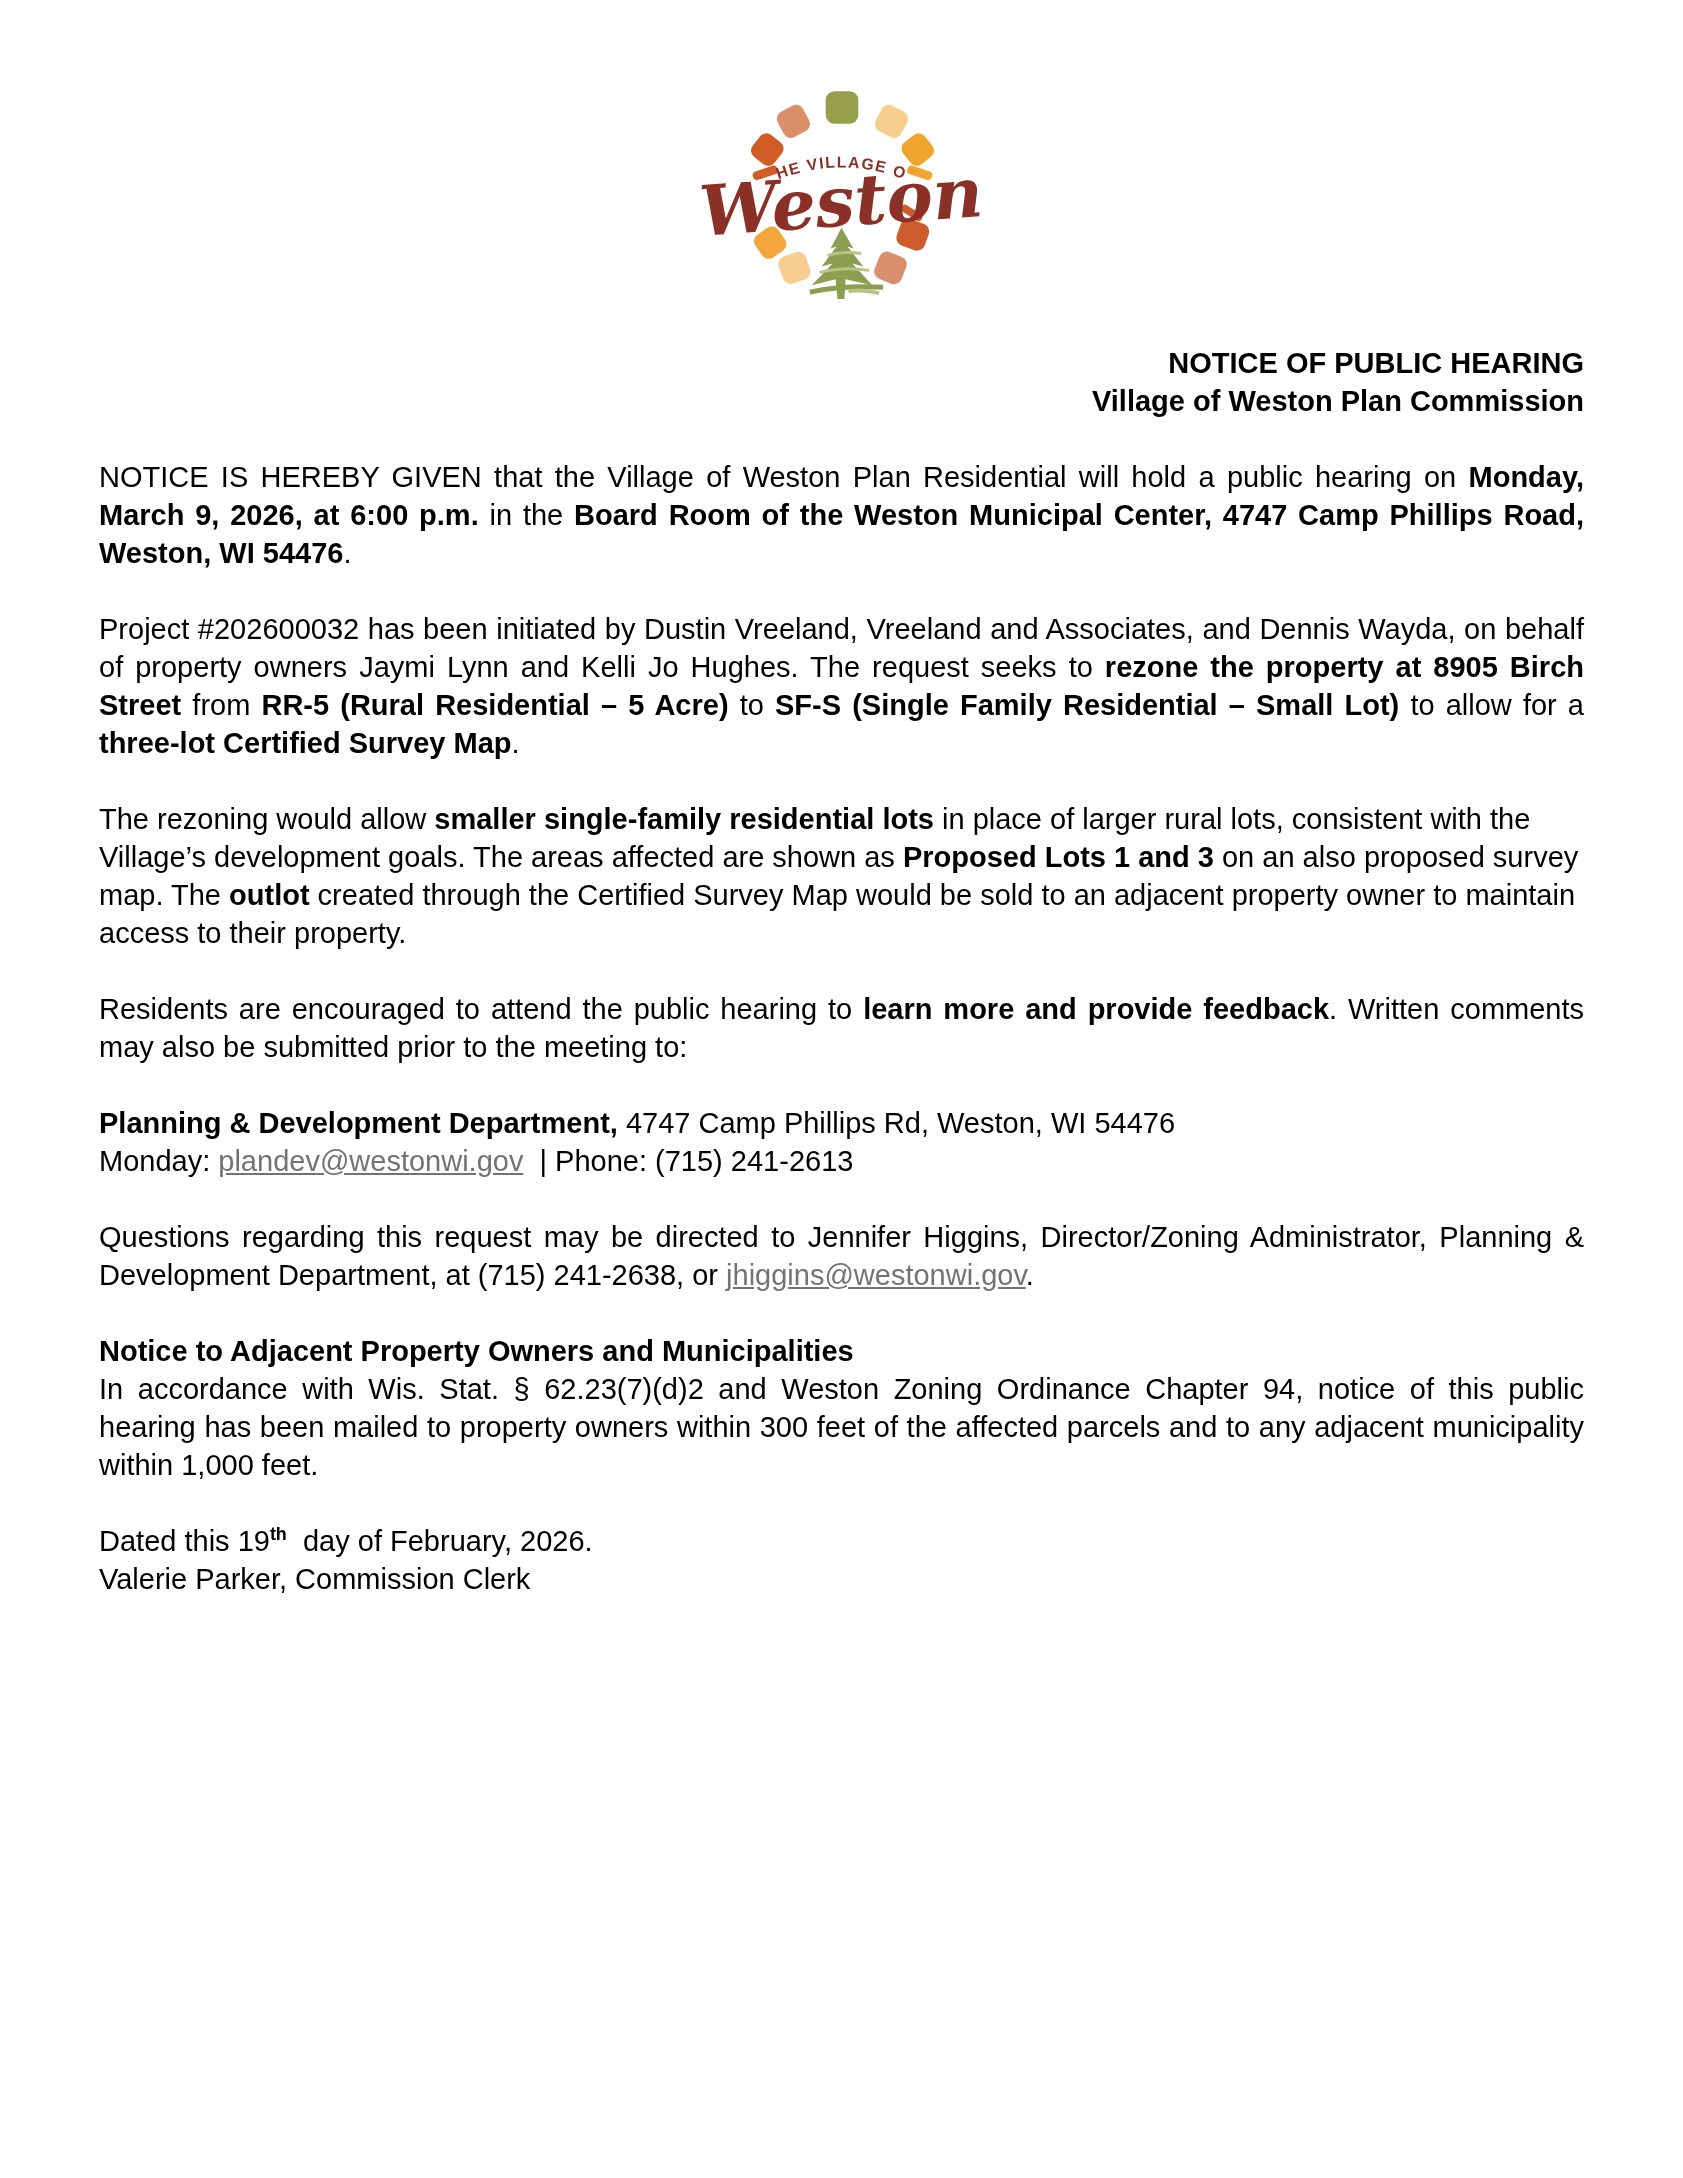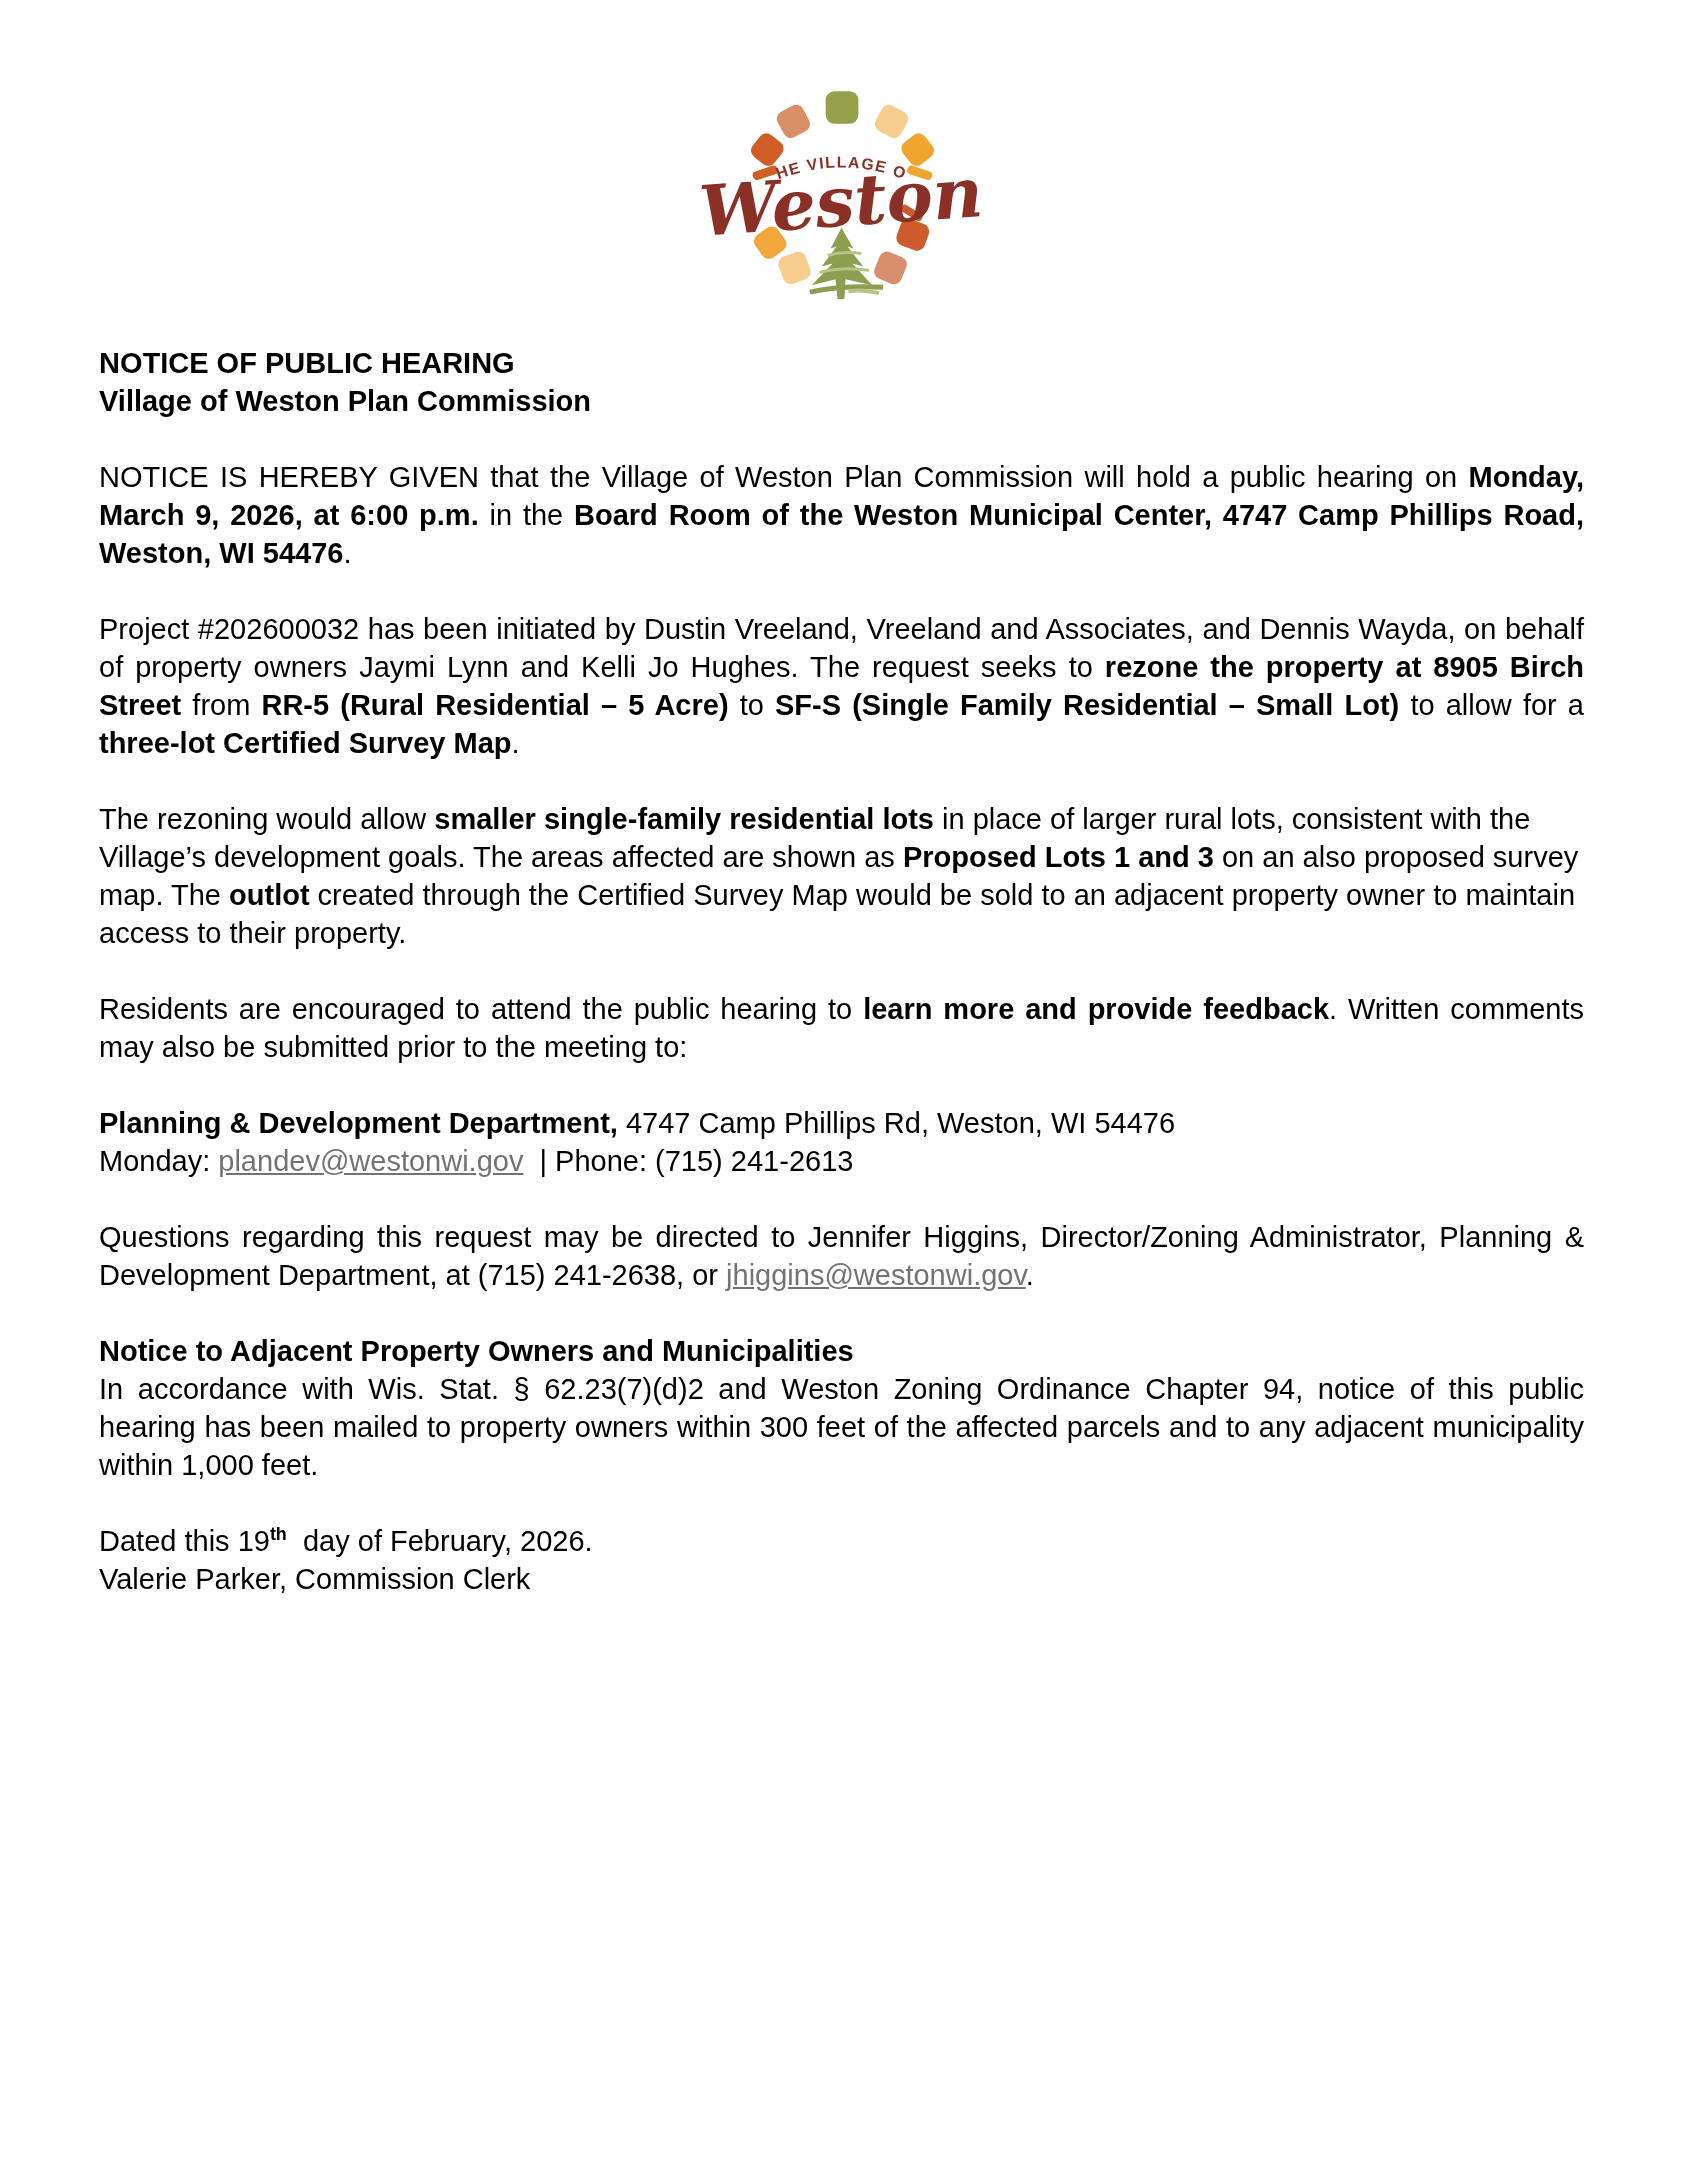--- a/index.html
+++ b/index.html
@@ -25,21 +25,21 @@
     font-family: "DejaVu Serif", serif;
     font-style: italic;
     font-weight: bold;
   }
   .logo-tagline {
     font-family: "Liberation Sans", sans-serif;
     font-weight: bold;
     letter-spacing: 1.5px;
   }
   .title-block {
-    text-align: left;
+    text-align: right;
     font-weight: bold;
     margin: 0 0 38px 0;
   }
   p.doc-par { margin: 0 0 38px 0; }
   p.just { text-align: justify; }
   .line { display: block; }
   b, .bold { font-weight: bold; }
   a { color: #737373; text-decoration: underline; cursor: pointer; }
   sup { font-size: 0.62em; vertical-align: super; line-height: 0; font-weight: bold; }
 </style>
@@ -81,21 +81,21 @@
         <path d="M157 204 Q 172 202 188 206" stroke-width="4" fill="none" stroke="#B9C483"></path>
       </g>
     </svg>
   </div>
 
   <div class="title-block">
     <div>NOTICE OF PUBLIC HEARING</div>
     <div>Village of Weston Plan Commission</div>
   </div>
 
-  <p class="doc-par just"><span>NOTICE IS HEREBY GIVEN that the Village of Weston Plan Commission will hold a public hearing on </span><b>Monday, March 9, 2026, at 6:00 p.m.</b><span> in the </span><b>Board Room of the Weston Municipal Center, 4747 Camp Phillips Road, Weston, WI 54476</b><span>.</span></p>
+  <p class="doc-par just"><span>NOTICE IS HEREBY GIVEN that the Village of Weston Plan Residential will hold a public hearing on </span><b>Monday, March 9, 2026, at 6:00 p.m.</b><span> in the </span><b>Board Room of the Weston Municipal Center, 4747 Camp Phillips Road, Weston, WI 54476</b><span>.</span></p>
 
   <p class="doc-par just"><span>Project #202600032 has been initiated by Dustin Vreeland, Vreeland and Associates, and Dennis Wayda, on behalf of property owners Jaymi Lynn and Kelli Jo Hughes. The request seeks to </span><b>rezone the property at 8905 Birch Street</b><span> from </span><b>RR-5 (Rural Residential – 5 Acre)</b><span> to </span><b>SF-S (Single Family Residential – Small Lot)</b><span> to allow for a </span><b>three-lot Certified Survey Map</b><span>.</span></p>
 
   <p class="doc-par"><span>The rezoning would allow </span><b>smaller single-family residential lots</b><span> in place of larger rural lots, consistent with the Village’s development goals. The areas affected are shown as </span><b>Proposed Lots 1 and 3</b><span> on an also proposed survey map. The </span><b>outlot</b><span> created through the Certified Survey Map would be sold to an adjacent property owner to maintain access to their property.</span></p>
 
   <p class="doc-par just"><span>Residents are encouraged to attend the public hearing to </span><b>learn more and provide feedback</b><span>. Written comments may also be submitted prior to the meeting to:</span></p>
 
   <p class="doc-par">
     <span class="line"><b>Planning &amp; Development Department,</b><span> 4747 Camp Phillips Rd, Weston, WI 54476</span></span>
     <span class="line"><span>Monday: </span><a href="#">plandev@westonwi.gov</a><span>&nbsp; | Phone: (715) 241-2613</span></span>

